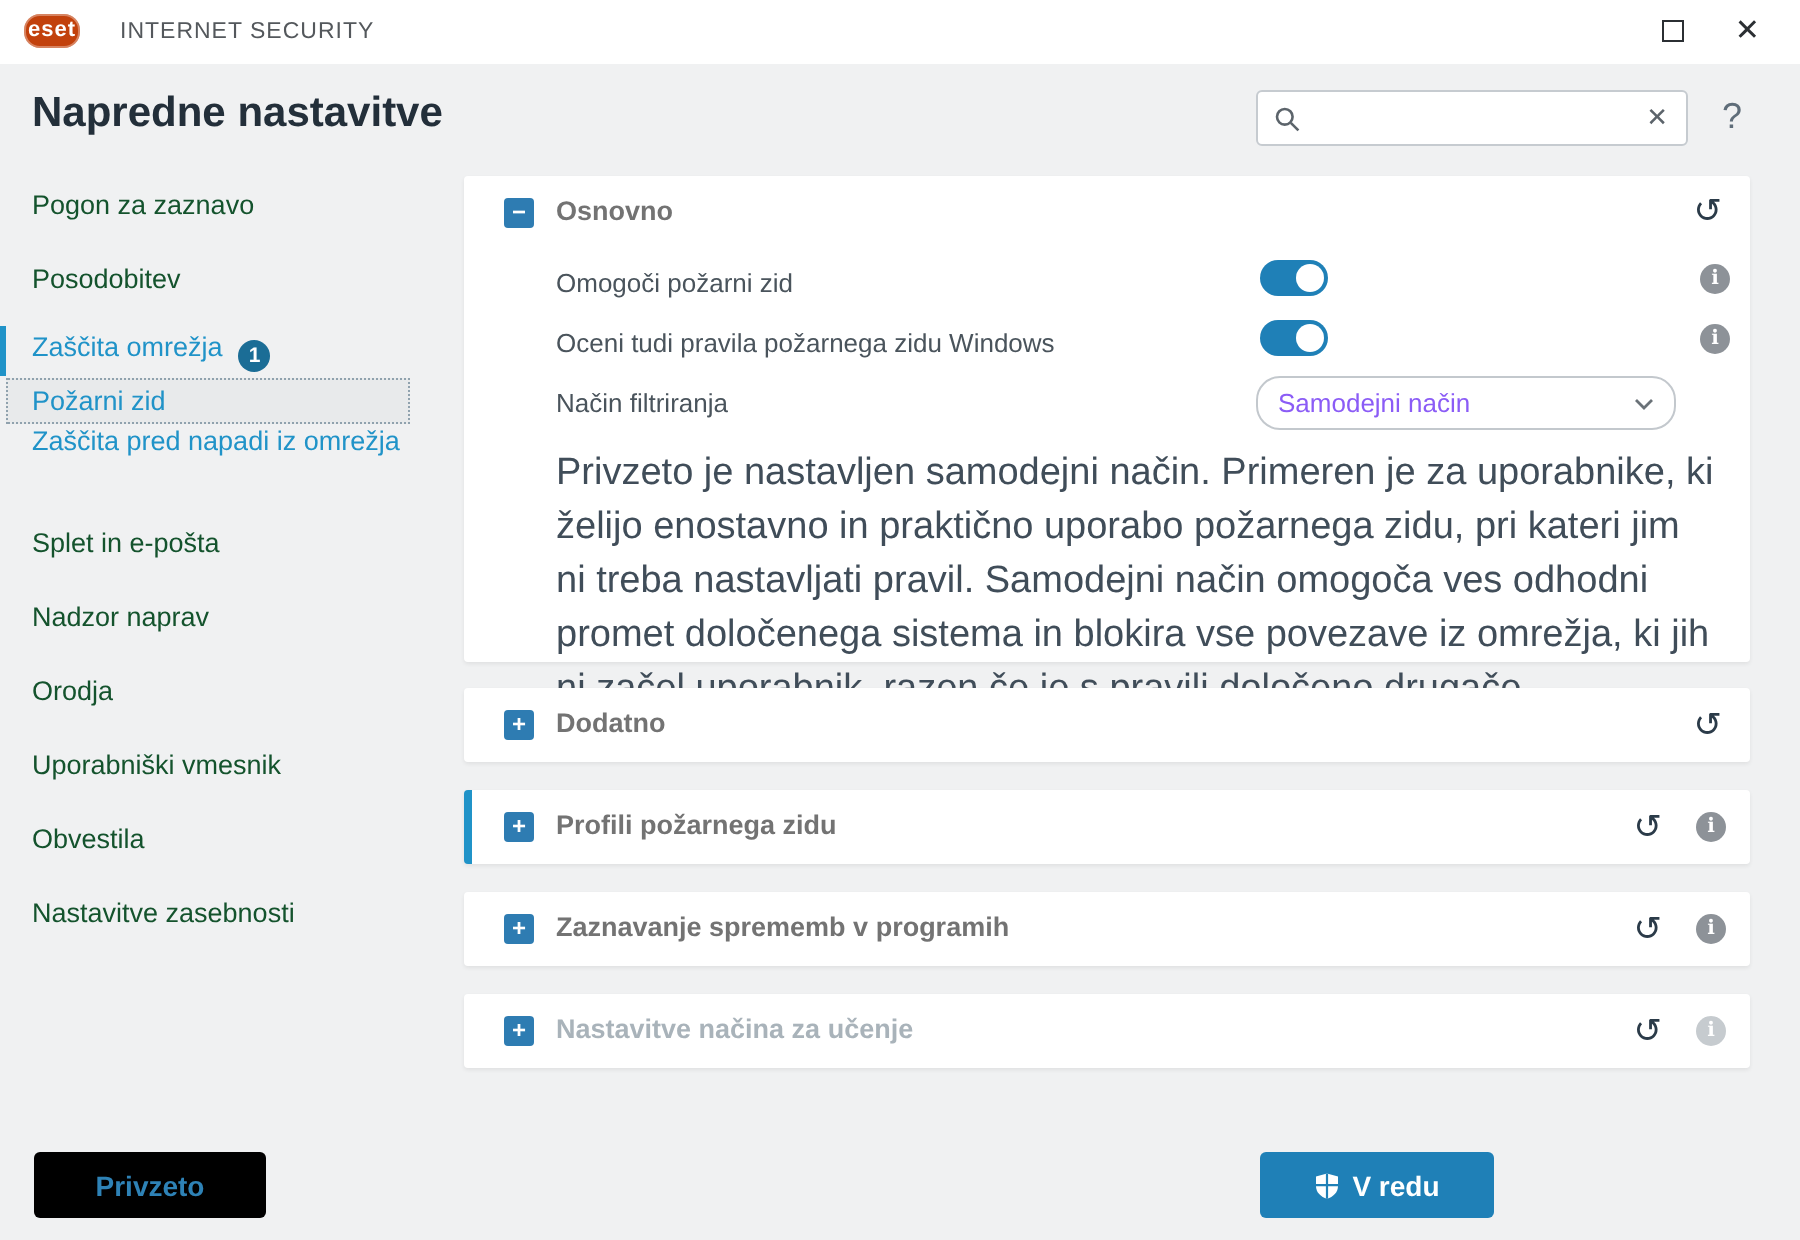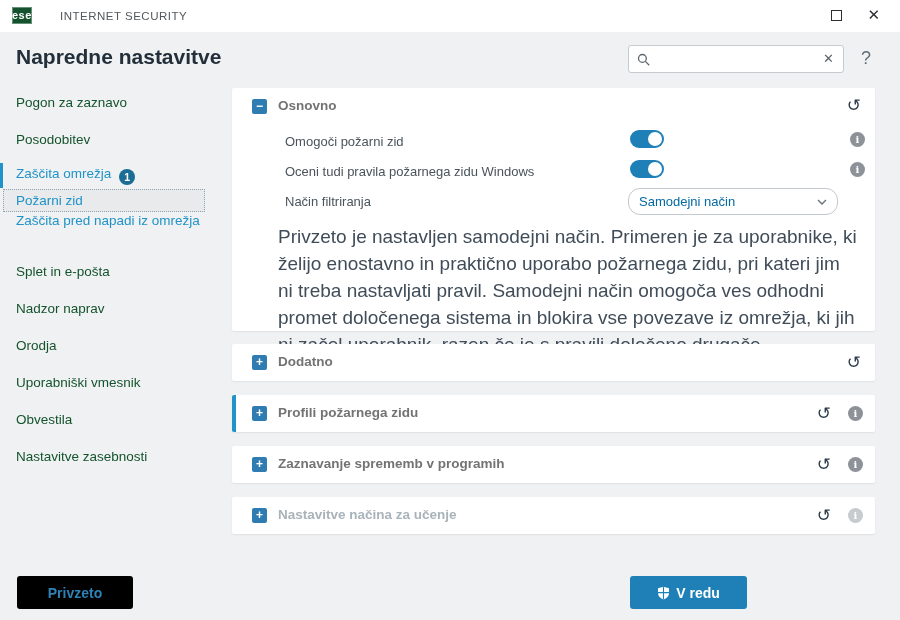--- a/index.html
+++ b/index.html
@@ -1,22 +1,22 @@
 <!DOCTYPE html>
 <html><head>
 <meta charset="utf-8">
 <style>
   * { margin:0; padding:0; box-sizing:border-box; }
   body { font-family:"Liberation Sans", sans-serif; background:#888; }
   #app { position:relative; width:900px; height:620px; background:#f0f1f2; overflow:hidden; }
 
   
   .titlebar { position:absolute; left:0; top:0; width:900px; height:32px; background:#ffffff; }
-  .logo { position:absolute; left:12px; top:7px; width:20px; height:17px; background:#14532d;
-          border-radius:0; color:#fff; font-size:11px; font-weight:bold; text-align:center;
+  .logo { position:absolute; left:12px; top:7px; width:28px; height:17px; background:#c2410c;
+          border-radius:8px; color:#fff; font-size:11px; font-weight:bold; text-align:center;
           line-height:17px; letter-spacing:.5px; box-shadow:inset 0 0 0 1px rgba(255,255,255,.35); }
   .product { position:absolute; left:60px; top:10px; font-size:11.5px; font-weight:normal;
              color:#54585c; letter-spacing:.5px; }
   .win-max { position:absolute; right:58px; top:10px; width:11px; height:11px; border:1.5px solid #2b2f33; }
   .win-close { position:absolute; right:20px; top:6px; font-size:15px; color:#2b2f33; cursor:default; }
 
   
   .page-title { position:absolute; left:16px; top:45px; font-size:21px; font-weight:600; color:#232f3a; }
   .search-box { position:absolute; left:628px; top:45px; width:216px; height:28px; background:#fff;
                 border:1px solid #c6cbd0; border-radius:3px; }
@@ -49,27 +49,27 @@
   .bar.accent .sq-icon { left:16px; }
   .sec-title { position:absolute; left:46px; top:10px; font-size:13.5px; font-weight:bold; color:#737373; }
   .bar.accent .sec-title { left:42px; }
   .sec-title.disabled { color:#a9b3ba; }
   .undo { position:absolute; font-size:17px; color:#2b3b49; line-height:15px; cursor:default; }
   .info { position:absolute; width:15px; height:15px; border-radius:50%; background:#8d9298;
           color:#fff; font-size:10px; font-weight:bold; text-align:center; line-height:15px;
           font-family:"DejaVu Serif", serif; cursor:default; }
   .info.disabled { background:#c6cbcf; }
 
-  .row-label { position:absolute; left:46px; font-size:13px; color:#4a545c;margin-left:7px; }
+  .row-label { position:absolute; left:46px; font-size:13px; color:#4a545c; }
   .toggle { position:absolute; left:398px; width:34px; height:18px; border-radius:9px;
             background:#1f80b7; cursor:default; }
   .toggle::after { content:""; position:absolute; right:2px; top:2px; width:14px; height:14px;
                    border-radius:50%; background:#fff; }
   .select { position:absolute; left:396px; top:100px; width:210px; height:27px; background:#fff;
-            border:1px solid #c3c8cd; border-radius:12px; font-size:13px; color:#0369a1;
+            border:1px solid #c3c8cd; border-radius:12px; font-size:13px; color:#8b5cf6;
             line-height:25px; padding-left:10px; cursor:default; }
   .select svg { position:absolute; right:10px; top:10px; }
   .desc { position:absolute; left:46px; top:136px; width:580px; font-size:19px; line-height:1.42;
           color:#404d59; }
 
   
   .btn { position:absolute; top:576px; height:33px; border:none; border-radius:3px; font-size:14px;
          font-weight:bold; font-family:"Liberation Sans", sans-serif; cursor:default;
          display:flex; align-items:center; justify-content:center; gap:6px; }
   .btn-light { background:#000000; color:#2e82b6; }

